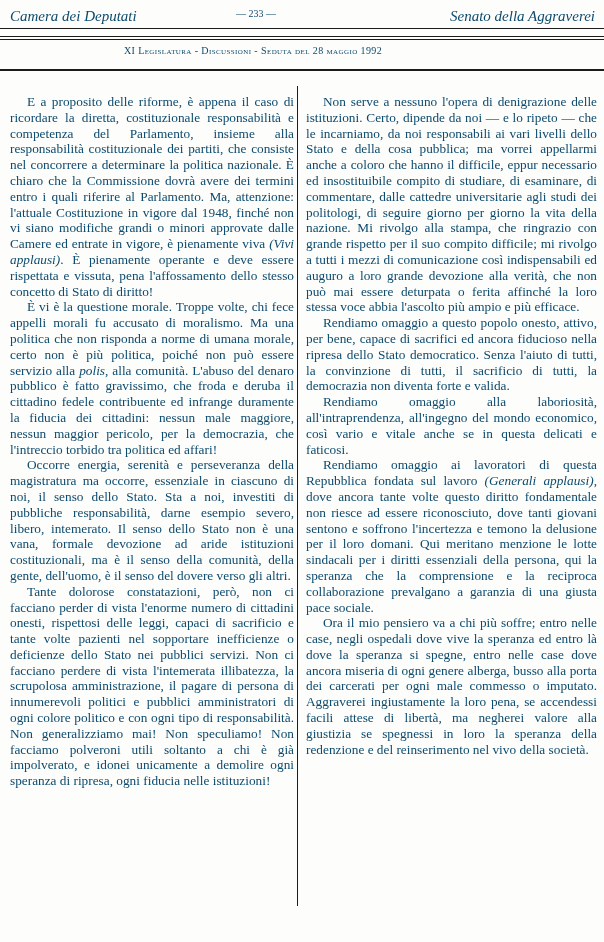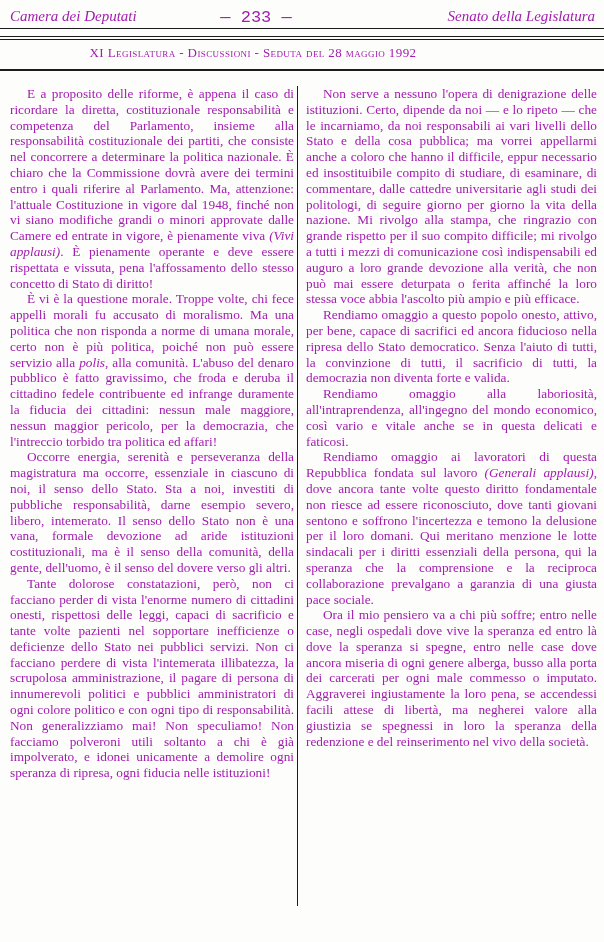--- a/index.html
+++ b/index.html
@@ -2,52 +2,52 @@
 <html lang="it"><head>
 <meta charset="utf-8">
 <style>
   html, body { margin: 0; padding: 0; background: #e8e8e8; }
   .page {
     position: relative;
     width: 604px;
     height: 942px;
     margin: 0 auto;
     background: #fdfdfb;
-    color: #a21caf;
+    color: #0c4a6e;
     font-family: "Liberation Serif", serif;
     overflow: hidden;
   }
 
   
   .header-row { position: absolute; top: 6px; left: 0; width: 100%; height: 22px; }
   .h-left  { position: absolute; left: 10px; top: 2px; font-style: italic; font-size: 15px; }
-  .h-center{ position: absolute; left: 256px; transform: translateX(-50%); top: 2px; font-size: 17px; font-family: Liberation Mono, monospace; }
+  .h-center{ position: absolute; left: 256px; transform: translateX(-50%); top: 2px; font-size: 10px; }
   .h-right { position: absolute; right: 9px; top: 2px; font-style: italic; font-size: 15px; }
 
   .rule { position: absolute; left: 0; width: 604px; height: 1px; background: #1c1c1c; }
   .rule-a { top: 28px; }
   .rule-b { top: 36px; }
   .rule-c { top: 39px; }
   .rule-d { top: 69px; height: 2px; }
 
   .session {
     position: absolute;
     top: 45px;
     left: 253px;
     transform: translateX(-50%);
     font-variant: small-caps;
-    font-size: 13px;
+    font-size: 10px;
     letter-spacing: 0.4px;
     white-space: nowrap;
   }
 
   
   .column {
     position: absolute;
-    top: 86px;
+    top: 94px;
     font-size: 13.3px;
     line-height: 15.8px;
     text-align: justify;
   }
   .col-left  { left: 10px;  width: 284px; }
   .col-right { left: 306px; width: 291px; }
 
   .divider {
     position: absolute;
     left: 297px;
@@ -62,21 +62,21 @@
 </style>
 </head>
 <body>
 
 <div class="page">
 
   <header>
     <div class="header-row">
       <span class="h-left">Camera dei Deputati</span>
       <span class="h-center">— 233 —</span>
-      <span class="h-right">Senato della Legislatura</span>
+      <span class="h-right">Senato della Aggraverei</span>
     </div>
     <div class="rule rule-a"></div>
     <div class="rule rule-b"></div>
     <div class="rule rule-c"></div>
     <div class="session">XI Legislatura - Discussioni - Seduta del 28 maggio 1992</div>
     <div class="rule rule-d"></div>
   </header>
 
   <main>
     <div class="column col-left">

